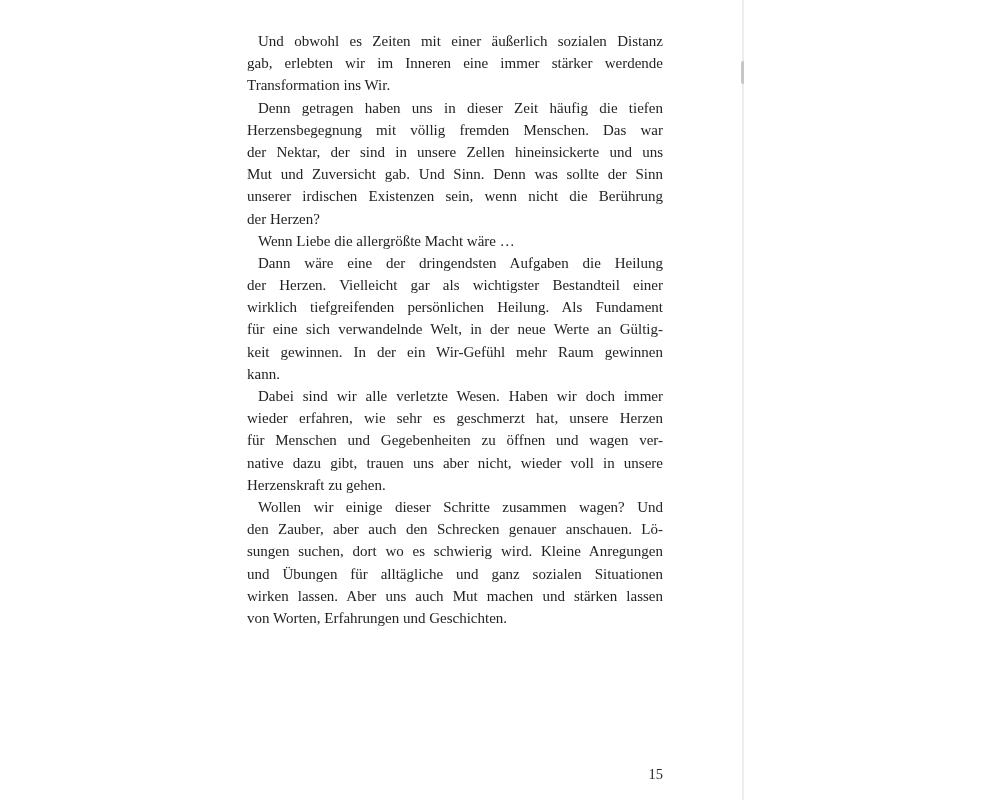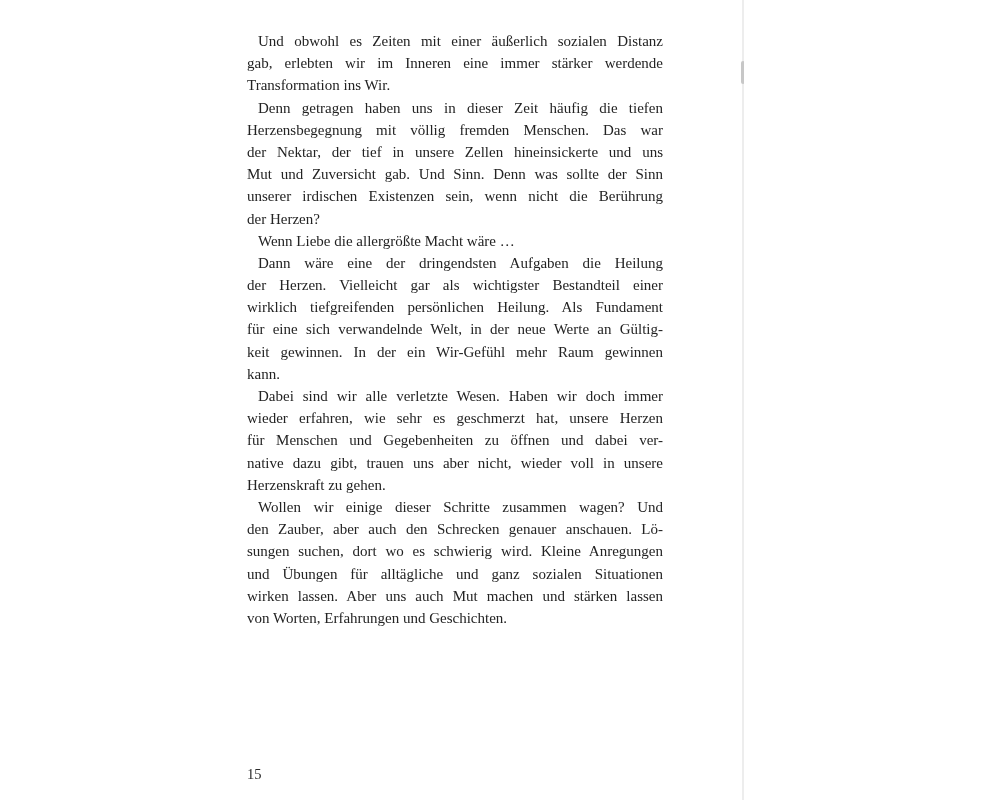--- a/index.html
+++ b/index.html
@@ -37,21 +37,21 @@
     text-align: justify;
     text-align-last: justify;
   }
   .line.first { text-indent: 11px; }
   .line.last  { text-align-last: left; }
   .page-number {
     position: absolute;
     left: 247px;
     top: 763px;
     width: 416px;
-    text-align: left;
+    text-align: right;
     color: #2a2a2a;
     font-size: 14.5px;
     line-height: 22px;
   }
   .scroll-track {
     position: absolute;
     left: 742px;
     top: 0;
     width: 2px;
     height: 800px;
@@ -81,40 +81,40 @@
 <div class="page">
   <div class="text-block">
       <div class="para">
         <div class="line first">Und obwohl es Zeiten mit einer äußerlich sozialen Distanz</div>
         <div class="line">gab, erlebten wir im Inneren eine immer stärker werdende</div>
         <div class="line last">Transformation ins Wir.</div>
       </div>
       <div class="para">
         <div class="line first">Denn getragen haben uns in dieser Zeit häufig die tiefen</div>
         <div class="line">Herzensbegegnung mit völlig fremden Menschen. Das war</div>
-        <div class="line">der Nektar, der tief in unsere Zellen hineinsickerte und uns</div>
+        <div class="line">der Nektar, der sind in unsere Zellen hineinsickerte und uns</div>
         <div class="line">Mut und Zuversicht gab. Und Sinn. Denn was sollte der Sinn</div>
         <div class="line">unserer irdischen Existenzen sein, wenn nicht die Berührung</div>
         <div class="line last">der Herzen?</div>
       </div>
       <div class="para">
         <div class="line first last">Wenn Liebe die allergrößte Macht wäre …</div>
       </div>
       <div class="para">
         <div class="line first">Dann wäre eine der dringendsten Aufgaben die Heilung</div>
         <div class="line">der Herzen. Vielleicht gar als wichtigster Bestandteil einer</div>
         <div class="line">wirklich tiefgreifenden persönlichen Heilung. Als Fundament</div>
         <div class="line">für eine sich verwandelnde Welt, in der neue Werte an Gültig-</div>
         <div class="line">keit gewinnen. In der ein Wir-Gefühl mehr Raum gewinnen</div>
         <div class="line last">kann.</div>
       </div>
       <div class="para">
         <div class="line first">Dabei sind wir alle verletzte Wesen. Haben wir doch immer</div>
         <div class="line">wieder erfahren, wie sehr es geschmerzt hat, unsere Herzen</div>
-        <div class="line">für Menschen und Gegebenheiten zu öffnen und dabei ver-</div>
+        <div class="line">für Menschen und Gegebenheiten zu öffnen und wagen ver-</div>
         <div class="line">native dazu gibt, trauen uns aber nicht, wieder voll in unsere</div>
         <div class="line last">Herzenskraft zu gehen.</div>
       </div>
       <div class="para">
         <div class="line first">Wollen wir einige dieser Schritte zusammen wagen? Und</div>
         <div class="line">den Zauber, aber auch den Schrecken genauer anschauen. Lö-</div>
         <div class="line">sungen suchen, dort wo es schwierig wird. Kleine Anregungen</div>
         <div class="line">und Übungen für alltägliche und ganz sozialen Situationen</div>
         <div class="line">wirken lassen. Aber uns auch Mut machen und stärken lassen</div>
         <div class="line last">von Worten, Erfahrungen und Geschichten.</div>

